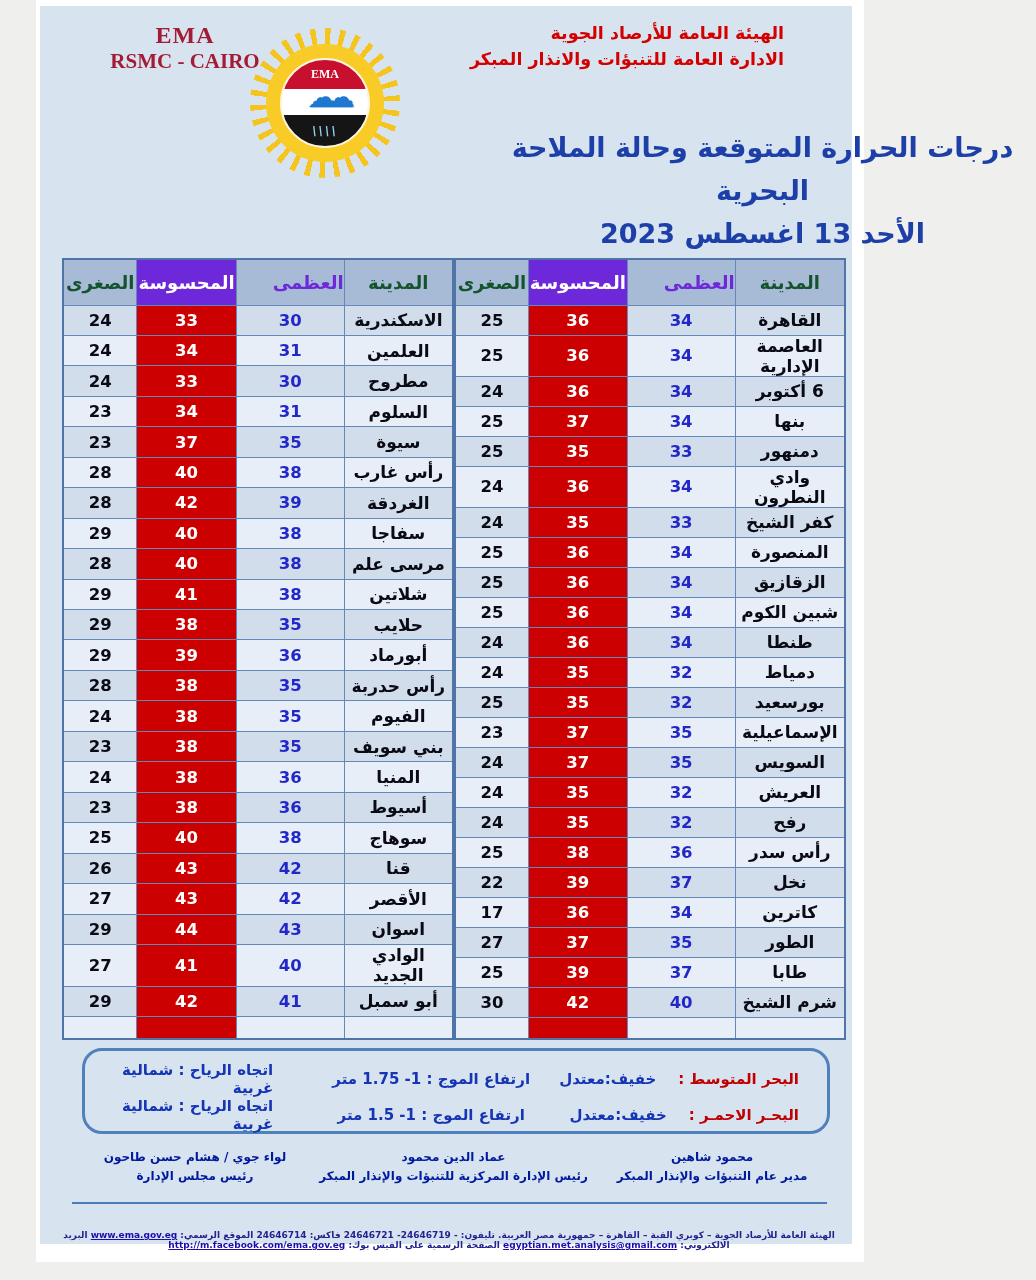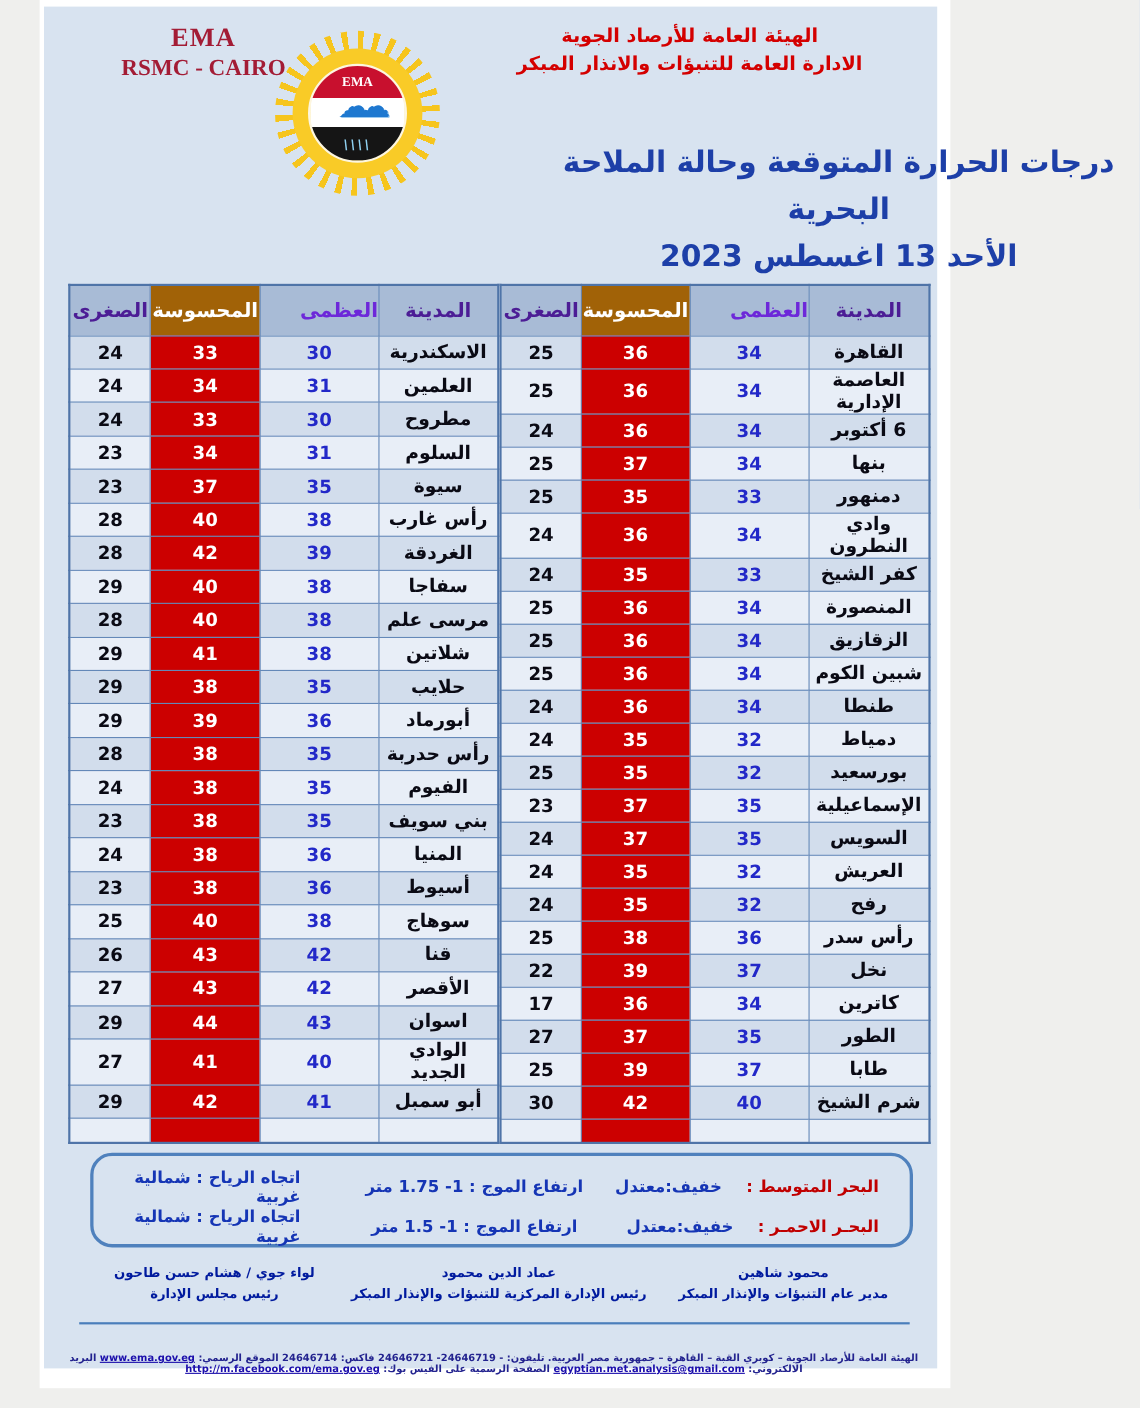--- a/index.html
+++ b/index.html
@@ -23,35 +23,35 @@
             background:linear-gradient(180deg,#c8102e 0 34%, #ffffff 34% 64%, #151515 64% 100%);
             border:2px solid #fdf6df; }
   .emblem-ema { position:absolute; top:7px; left:0; right:0; text-align:center; color:#fff;
                 font-size:12px; font-weight:bold; font-family:"Liberation Serif", serif; }
   .emblem-clouds { position:absolute; top:22px; left:0; right:0; text-align:center;
                    color:#1e78d0; font-size:30px; line-height:30px; letter-spacing:-12px;
                    text-shadow:1px 1px 0 #9ccaf0; }
   .emblem-rain { position:absolute; bottom:8px; left:0; right:0; text-align:center;
                  color:#8fd0f0; font-size:12px; font-weight:bold; font-style:italic; letter-spacing:2px; }
 
-  .org-block { position:absolute; right:68px; top:14px; text-align:center;
+  .org-block { position:absolute; right:68px; top:14px; text-align:right;
                color:#d40000; font-weight:bold; font-size:17.5px; line-height:1.5; }
 
   .title-block { position:absolute; left:470px; width:505px; top:120px; text-align:center;
                  color:#1d3fa8; font-weight:bold; font-size:27px; line-height:1.6; }
 
   
   .tables-wrap { position:absolute; top:252px; left:22px; right:6px;
                  display:flex; justify-content:space-between; direction:rtl; }
   table.temps { width:424px; border-collapse:collapse; direction:rtl;
                 border:2px solid #4f74a8; background:#e8eef7; }
   table.temps th, table.temps td { border:1px solid #6488b8; text-align:center; }
-  table.temps thead th { height:46px; background:#a8bbd6; font-size:18px; color:#4c1d95; }
+  table.temps thead th { height:46px; background:#a8bbd6; font-size:18px; color:#14532d; }
   table.temps thead th.max { color:#6d28d9;padding-left:36px; }
-  table.temps thead th.feels { background:#a16207; color:#ffffff; }
+  table.temps thead th.feels { background:#6d28d9; color:#ffffff; }
   table.temps tbody td { height:30px; font-size:16.5px; font-weight:bold; }
   table.temps tbody tr.odd  td { background:#d2ddec; }
   table.temps tbody tr.even td { background:#e8eef7; }
   table.temps td.city { color:#0a0a14; font-size:17px;margin-top:28px; }
   table.temps td.max  { color:#2228c8; }
   table.temps td.feels{ background:#cc0000 !important; color:#ffffff; }
   table.temps td.min  { color:#0a0a14; }
   table.temps tr.stub td { height:22px; }
   col.c-city { width:33%; } col.c-max { width:21%; } col.c-feels { width:26%; } col.c-min { width:20%; }
 

